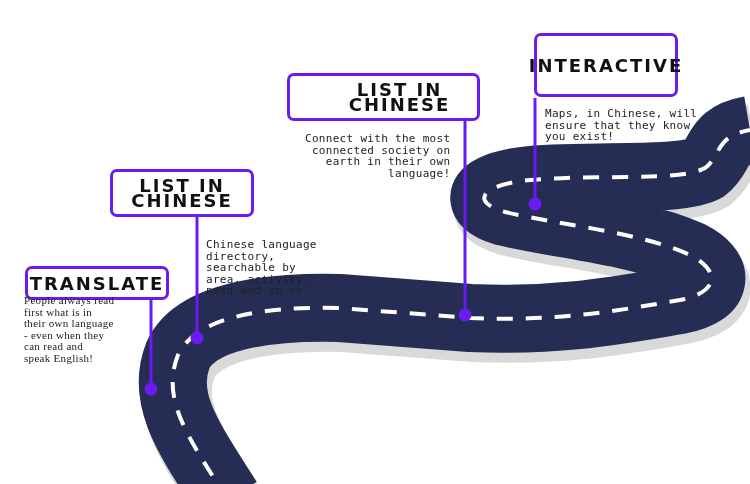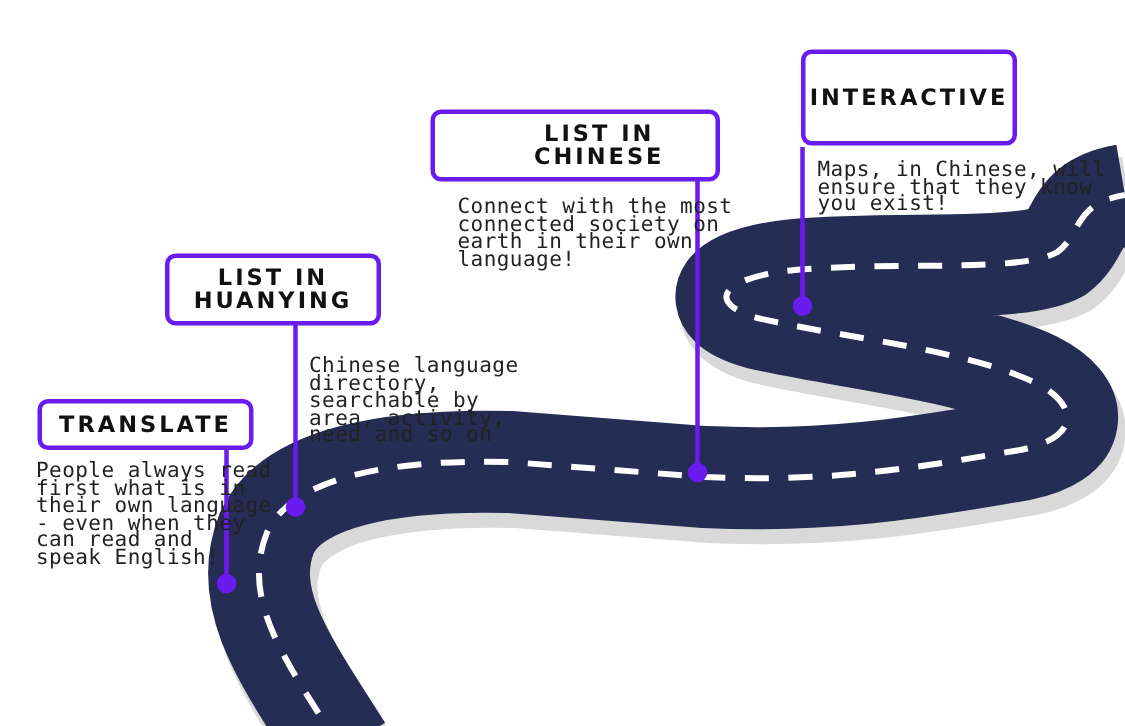--- a/index.html
+++ b/index.html
@@ -2,23 +2,23 @@
 <html><head>
 <meta charset="utf-8">
 <style>
   html, body { margin: 0; padding: 0; }
   body { width: 750px; height: 484px; background: #ffffff; position: relative; overflow: hidden;
          font-family: "DejaVu Sans", sans-serif; }
   svg.road { position: absolute; left: 0; top: 0; }
   .box { position: absolute; background: #fff; border: 3px solid #6a1bf0; border-radius: 7px;
          box-sizing: border-box; display: flex; align-items: center; justify-content: center;
          text-align: center; font-family: "DejaVu Sans", sans-serif; font-weight: bold;
-         font-size: 15px; letter-spacing: 2px; line-height: 15px; color: #111; }
+         font-size: 18px; letter-spacing: 2px; line-height: 15px; color: #111; }
   .box span { display: block; }
-  .desc { position: absolute; font-family: "DejaVu Sans Mono", monospace; font-size: 14px;
+  .desc { position: absolute; font-family: "DejaVu Sans Mono", monospace; font-size: 11px;
           line-height: 11.5px; color: #222; letter-spacing: 0.3px; white-space: pre-line; }
 </style>
 </head>
 <body>
 
 <svg class="road" width="750" height="484" viewBox="0 0 750 484">
 
   <path d="M 228 500 C 190 440, 160 400, 178 355 C 195 318, 260 306, 340 308 L 470 318 C 560 322, 620 310, 680 300 C 720 292, 720 270, 690 255 C 640 232, 560 225, 505 212 C 470 202, 480 185, 530 180 C 600 174, 680 182, 705 168 C 722 155, 715 136, 750 130" fill="none" stroke="#d9d9d9" stroke-width="70" stroke-linecap="butt" transform="translate(4,9)"></path>
 
   <path d="M 228 500 C 190 440, 160 400, 178 355 C 195 318, 260 306, 340 308 L 470 318 C 560 322, 620 310, 680 300 C 720 292, 720 270, 690 255 C 640 232, 560 225, 505 212 C 470 202, 480 185, 530 180 C 600 174, 680 182, 705 168 C 722 155, 715 136, 750 130" fill="none" stroke="#252d55" stroke-width="68" stroke-linecap="butt"></path>
@@ -32,45 +32,45 @@
 
   <circle cx="151" cy="389" r="6.5" fill="#6a1bf0"></circle>
   <circle cx="197" cy="338" r="6.5" fill="#6a1bf0"></circle>
   <circle cx="465" cy="315" r="6.5" fill="#6a1bf0"></circle>
   <circle cx="535" cy="204" r="6.5" fill="#6a1bf0"></circle>
 </svg>
 
 <div class="box" style="left:25px; top:266px; width:144px; height:34px;">
   <span>TRANSLATE</span>
 </div>
-<div class="desc" style="left:24px; top:309px;">People always read
+<div class="desc" style="left:24px; top:295px;font-family:Liberation Serif, serif;">People always read
 first what is in
 their own language
 - even when they
 can read and
 speak English!</div>
 
 <div class="box" style="left:110px; top:169px; width:144px; height:48px;">
   <div>
     <span>LIST IN</span>
-    <span>HUANYING</span>
+    <span>CHINESE</span>
   </div>
 </div>
 <div class="desc" style="left:206px; top:239px;">Chinese language
 directory,
 searchable by
 area, activity,
 need and so on</div>
 
 <div class="box" style="left:287px; top:73px; width:193px; height:48px;padding-left:32px;">
   <div>
     <span>LIST IN CHINESE</span>
   </div>
 </div>
-<div class="desc" style="left:305px; top:133px;">Connect with the most
+<div class="desc" style="left:305px; top:133px;text-align:right;">Connect with the most
 connected society on
 earth in their own
 language!</div>
 
 <div class="box" style="left:534px; top:33px; width:144px; height:64px;">
   <div>
     <span>INTERACTIVE</span>
   </div>
 </div>
 <div class="desc" style="left:545px; top:108px;">Maps, in Chinese, will

